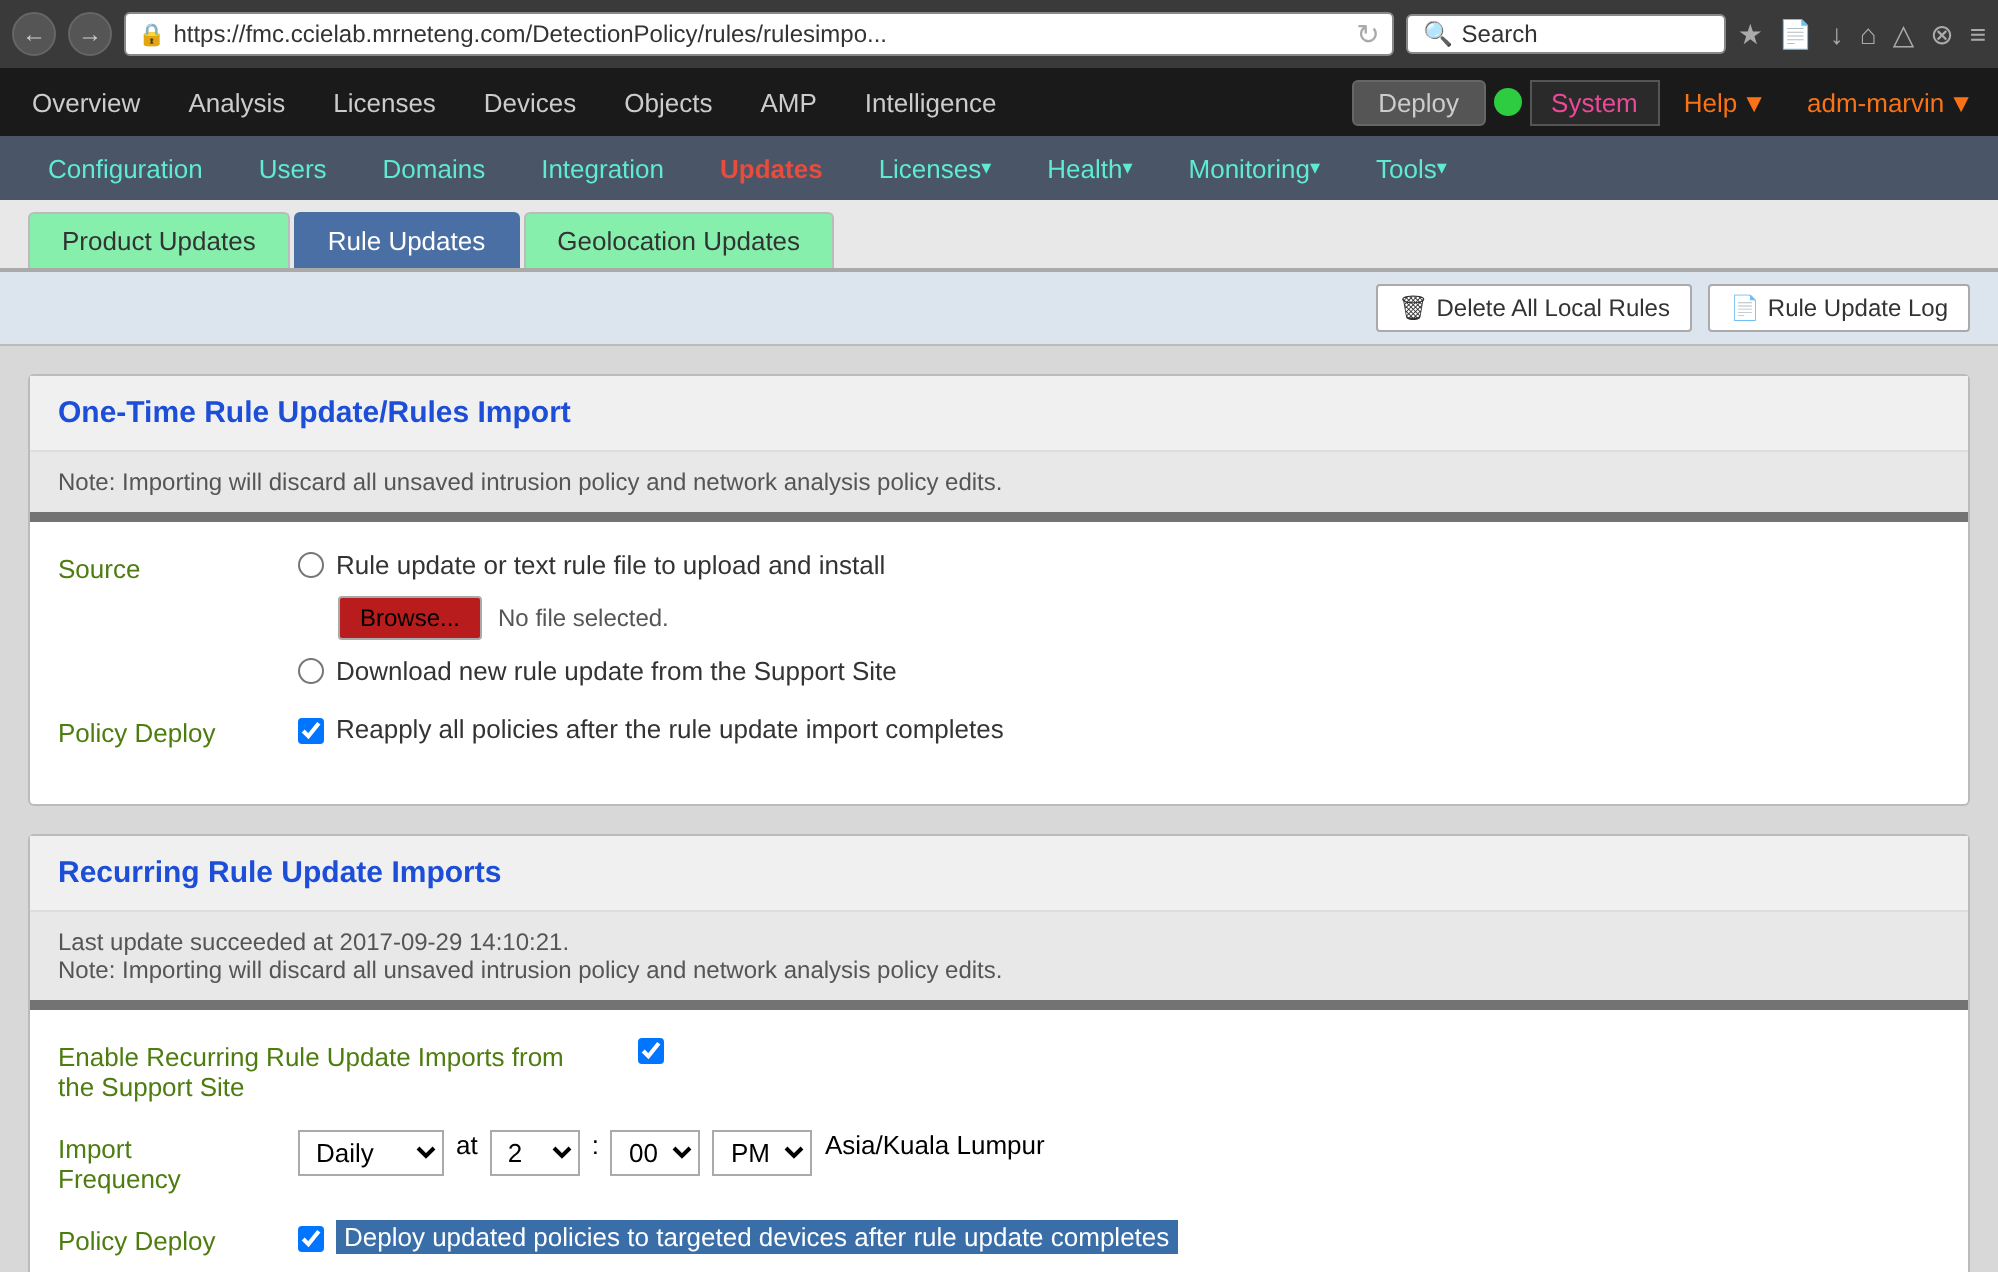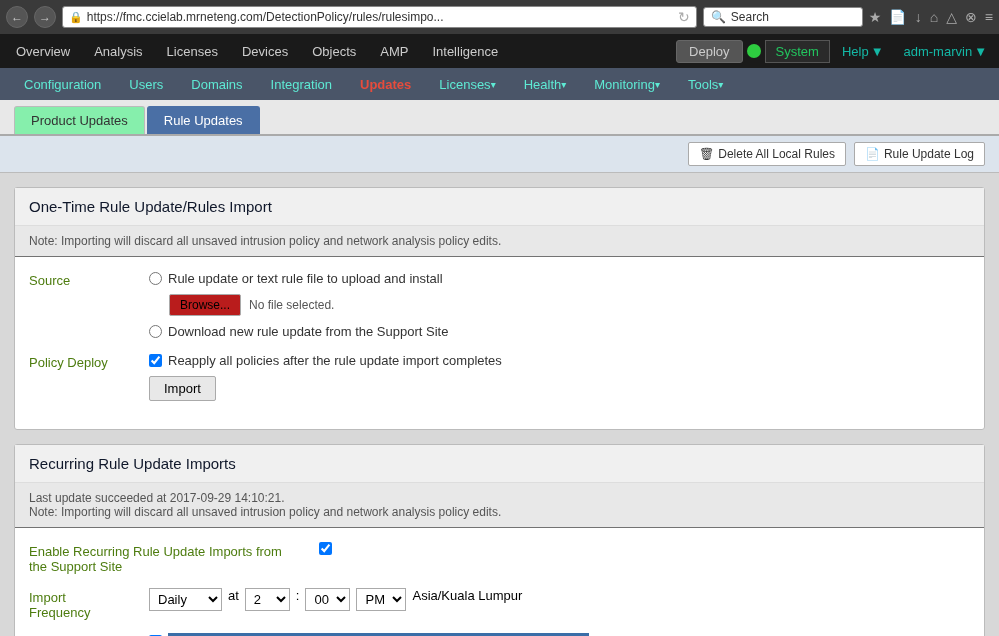--- a/index.html
+++ b/index.html
@@ -81,29 +81,29 @@
       cursor: pointer;
       font-size: 13px;
     }
     .green-dot {
       width: 14px; height: 14px;
       background: #2ecc40;
       border-radius: 50%;
       display: inline-block;
     }
     .system-btn {
-      color: #22c55e;
+      color: #ec4899;
       background: #2a2a2a;
       border: 1px solid #555;
       padding: 3px 10px;
       cursor: pointer;
       font-size: 13px;
     }
     .help-btn, .user-btn {
-      color: #14b8a6;
+      color: #f97316;
       padding: 0 8px;
       cursor: pointer;
       font-size: 13px;
       display: flex; align-items: center; gap: 2px;
     }
 
     
     .sub-nav {
       background: #4a5568;
       display: flex;
@@ -179,27 +179,27 @@
       border: 1px solid #bbb;
       border-radius: 3px;
       margin-bottom: 14px;
     }
     .card-header {
       background: #f0f0f0;
       border-bottom: 1px solid #ddd;
       padding: 10px 14px;
     }
     .card-title {
-      color: #0f172a;
+      color: #1d4ed8;
       font-size: 15px;
-      font-weight: normal;
+      font-weight: bold;
     }
     .card-note {
       background: #e8e8e8;
-      border-bottom: 1px solid #737373;
+      border-bottom: 5px solid #737373;
       padding: 8px 14px;
       color: #555;
       font-size: 12px;
     }
     .card-body {
       padding: 14px;
     }
     .form-row {
       display: flex;
       align-items: flex-start;
@@ -236,21 +236,21 @@
       background: #b91c1c;
       border: 1px solid #aaa;
       padding: 3px 10px;
       cursor: pointer;
       font-size: 12px;
       border-radius: 2px;
     }
     .no-file-text { color: #555; font-size: 12px; }
     .checkbox-row {
       display: flex;
-      align-items: center;
+      align-items: flex-end;
       gap: 6px;
       font-size: 13px;
       color: #333;
     }
     .import-btn {
       background: #e8e8e8;
       border: 1px solid #aaa;
       padding: 4px 14px;
       cursor: pointer;
       font-size: 13px;
@@ -335,20 +335,21 @@
   <div class="sub-nav-item active">Updates</div>
   <div class="sub-nav-item has-arrow">Licenses</div>
   <div class="sub-nav-item has-arrow">Health</div>
   <div class="sub-nav-item has-arrow">Monitoring</div>
   <div class="sub-nav-item has-arrow">Tools</div>
 </div>
 
 <div class="tab-bar">
   <div class="tab">Product Updates</div>
   <div class="tab active">Rule Updates</div>
+  <div class="tab">Geolocation Updates</div>
 </div>
 
 <div class="toolbar">
   <button class="toolbar-btn">
     <span>🗑</span>
     <span>Delete All Local Rules</span>
   </button>
   <button class="toolbar-btn">
     <span>📄</span>
     <span>Rule Update Log</span>
@@ -379,23 +380,20 @@
             <label for="radio-download">Download new rule update from the Support Site</label>
           </div>
         </div>
       </div>
       <div class="form-row">
         <div class="form-label">Policy Deploy</div>
         <div class="form-controls">
           <div class="checkbox-row">
             <input type="checkbox" id="reapply-cb" checked="" style="">
             <label for="reapply-cb">Reapply all policies after the rule update import completes</label>
-          </div>
-          <div>
-            <button class="import-btn">Import</button>
           </div>
         </div>
       </div>
     </div>
   </div>
 
   <div class="card">
     <div class="card-header">
       <span class="card-title">Recurring Rule Update Imports</span>
     </div>

